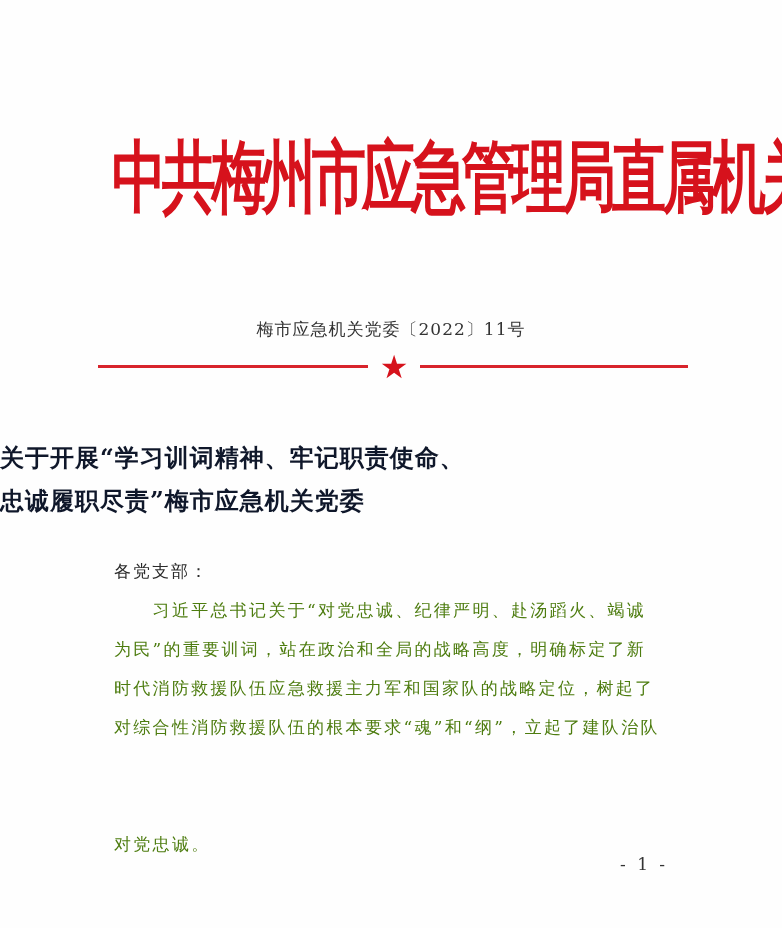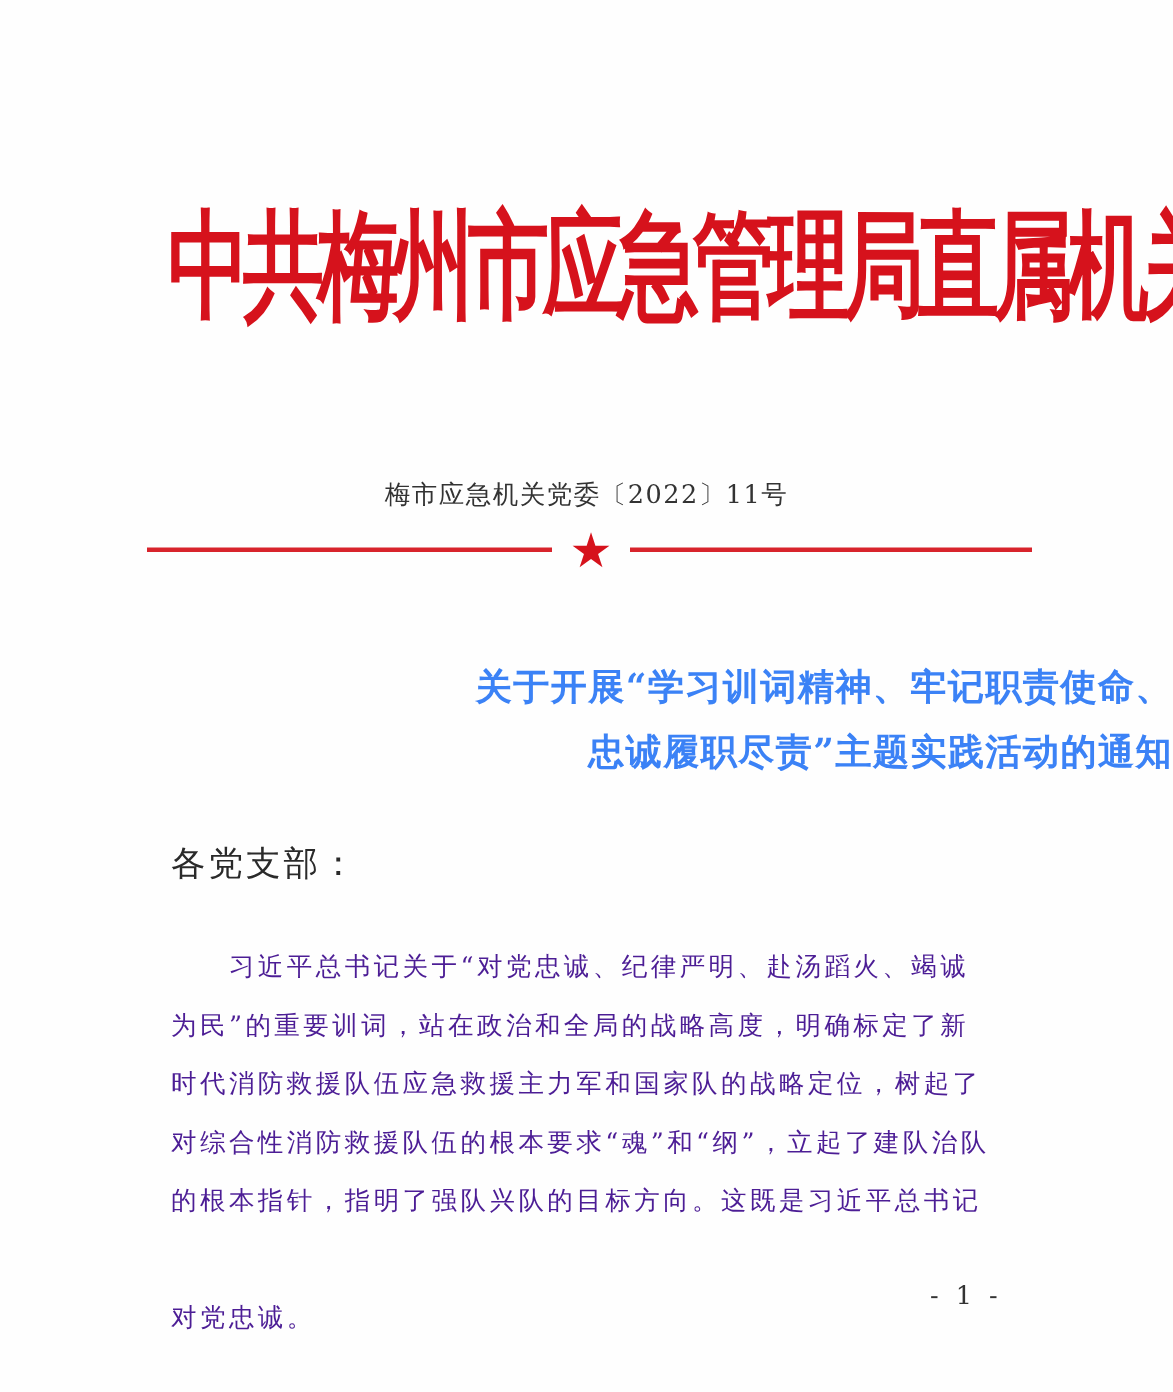--- a/index.html
+++ b/index.html
@@ -32,59 +32,58 @@
   .divider-left, .divider-right {
     position: absolute; top: 365px; height: 3px; background: #d8242c;
   }
   .divider-left { left: 98px; width: 270px; }
   .divider-right { left: 420px; width: 268px; }
   .divider-star {
     position: absolute; left: 376px; top: 350px; width: 36px; height: 34px;
     color: #d6121c; font-size: 32px; line-height: 34px; text-align: center;
   }
   .subject {
-    position: absolute; left: 0; width: 782px; text-align: right;
+    position: absolute; left: 0; width: 782px; text-align: left;
     font-family: "DejaVu Serif", "Liberation Serif", serif;
-    font-weight: bold; font-size: 24px; color: #3b82f6; letter-spacing: 1px;
+    font-weight: bold; font-size: 24px; color: #0f172a; letter-spacing: 1px;
     white-space: nowrap;
   }
   .subject.l1 { top: 442px; }
   .subject.l2 { top: 485px; }
   .salutation {
     position: absolute; left: 114px; top: 560px;
-    font-size: 23px; color: #2a2a2a; letter-spacing: 2px;
+    font-size: 17px; color: #2a2a2a; letter-spacing: 2px;
   }
   .body-line {
     position: absolute; left: 114px; width: 560px;
-    font-size: 17px; color: #4c1d95; letter-spacing: 2.3px;
-    white-space: nowrap; line-height: 22px; margin-top: 35px;
+    font-size: 17px; color: #4d7c0f; letter-spacing: 2.3px;
+    white-space: nowrap; line-height: 22px;
   }
   .page-number {
     position: absolute; left: 620px; top: 854px;
     font-size: 17px; color: #333; letter-spacing: 3px;
   }
 </style>
 </head>
 <body>
 
 <div class="page">
   <div class="header-title">中共梅州市应急管理局直属机关委员会文件</div>
 
   <div class="doc-number">梅市应急机关党委〔2022〕11号</div>
 
   <div class="divider-left"></div>
   <div class="divider-star">★</div>
   <div class="divider-right"></div>
 
   <div class="subject l1">关于开展“学习训词精神、牢记职责使命、</div>
-  <div class="subject l2">忠诚履职尽责”主题实践活动的通知</div>
+  <div class="subject l2">忠诚履职尽责”梅市应急机关党委</div>
 
   <div class="salutation">各党支部：</div>
 
   <div class="body-line" style="top:599px">　　习近平总书记关于“对党忠诚、纪律严明、赴汤蹈火、竭诚</div>
   <div class="body-line" style="top:638px">为民”的重要训词，站在政治和全局的战略高度，明确标定了新</div>
   <div class="body-line" style="top:677px">时代消防救援队伍应急救援主力军和国家队的战略定位，树起了</div>
   <div class="body-line" style="top:716px">对综合性消防救援队伍的根本要求“魂”和“纲”，立起了建队治队</div>
-  <div class="body-line" style="top:755px">的根本指针，指明了强队兴队的目标方向。这既是习近平总书记</div>
   <div class="body-line" style="top:833px">对党忠诚。</div>
 
   <div class="page-number">- 1 -</div>
 </div>
 
 </body></html>

